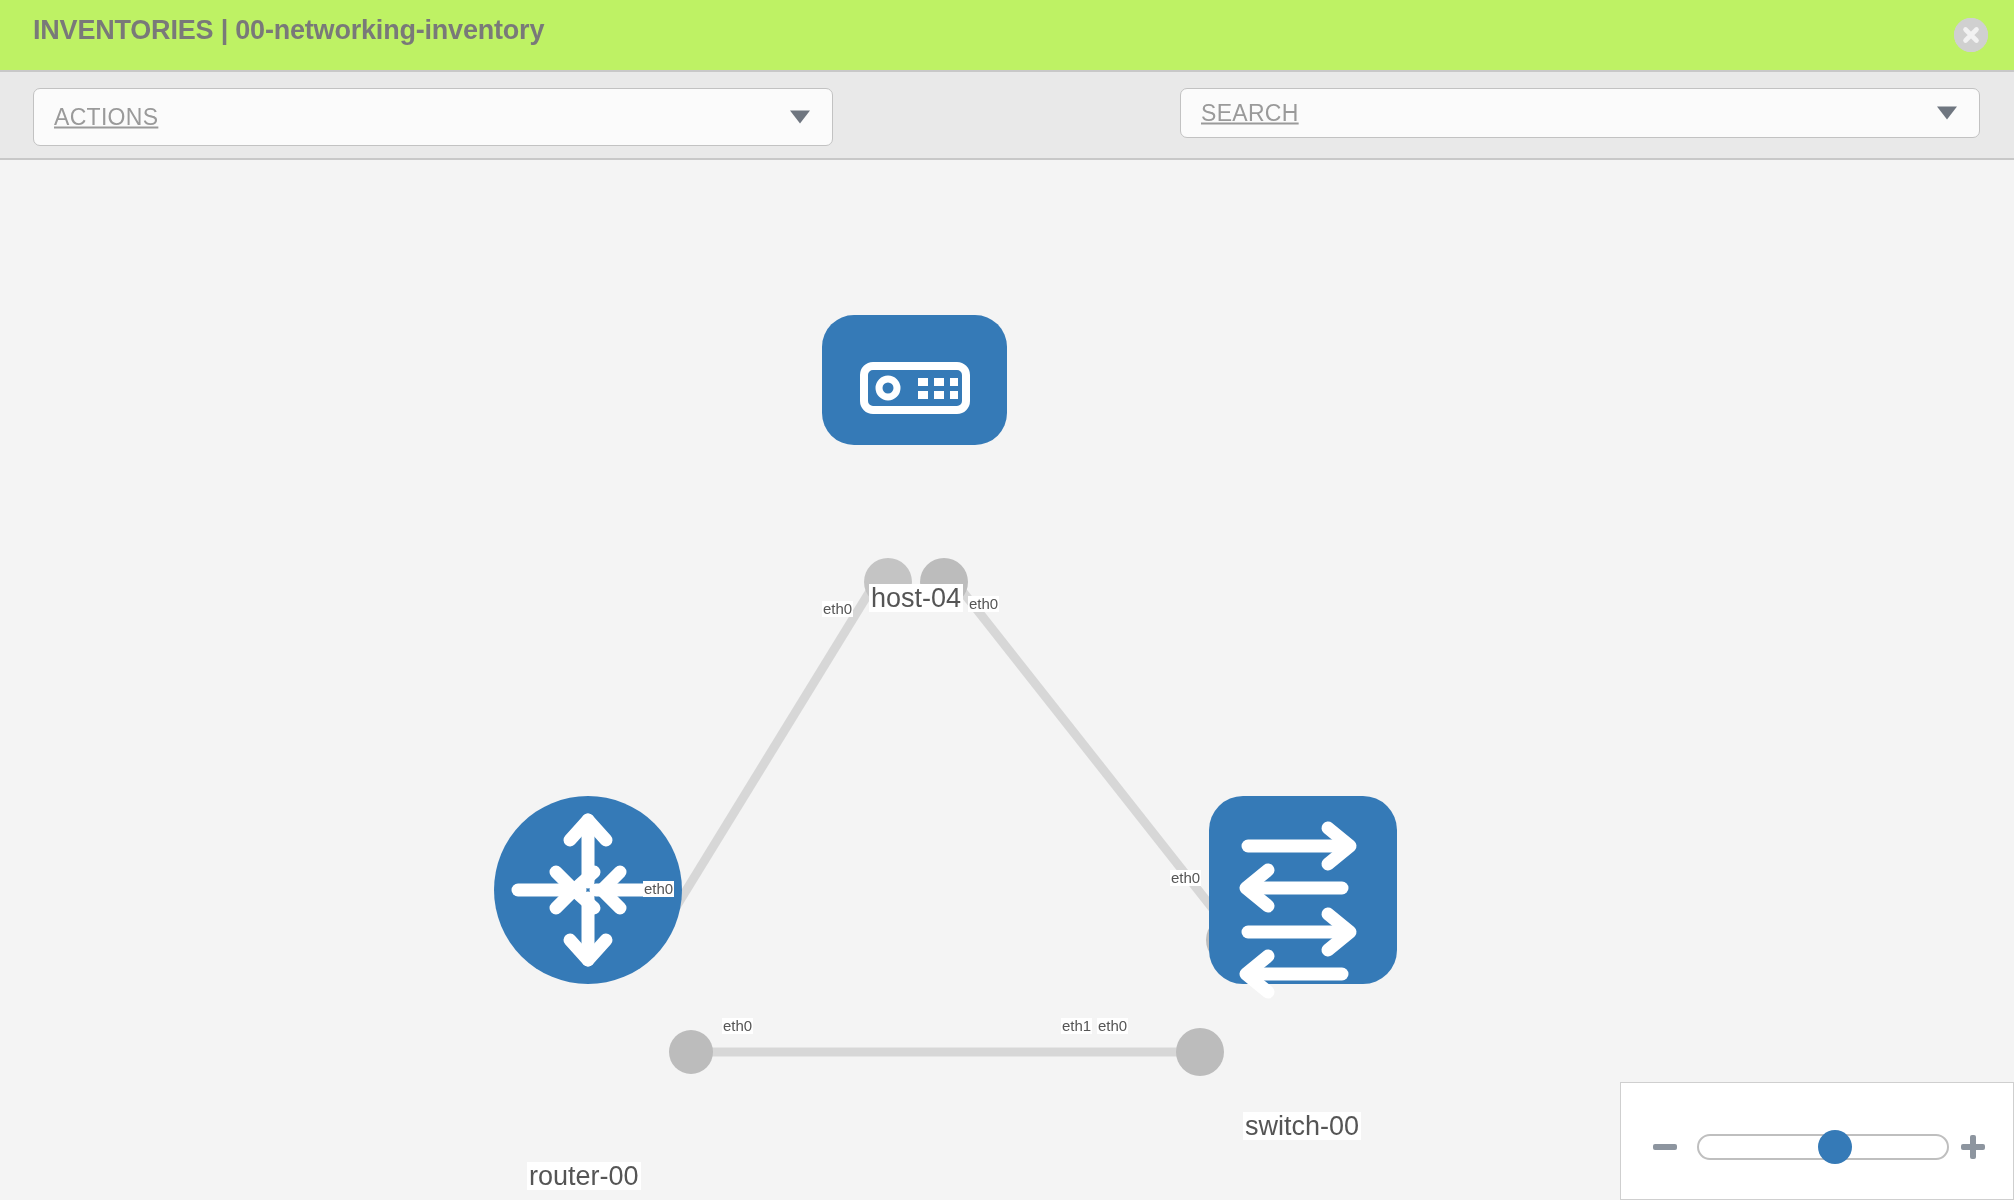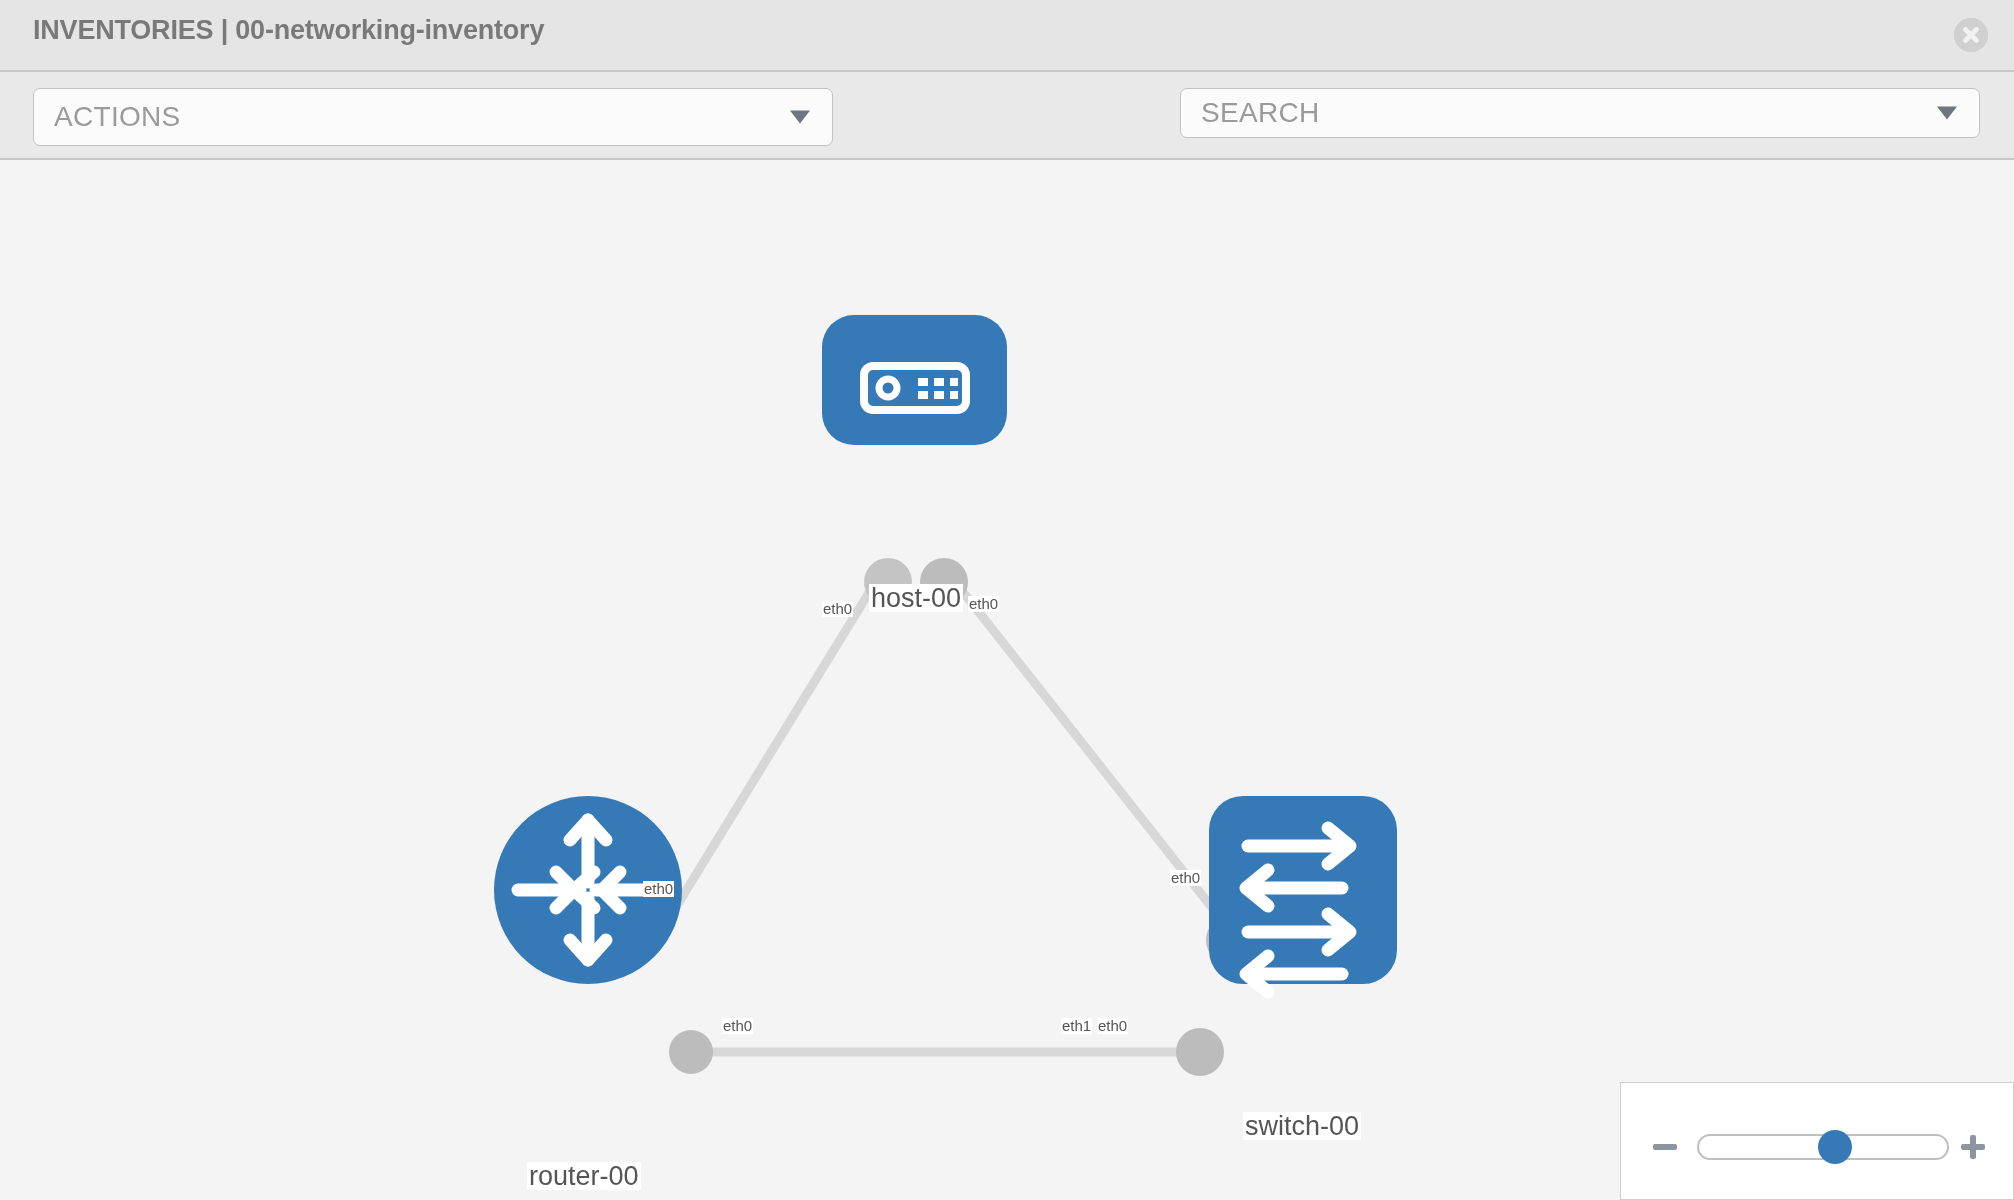--- a/index.html
+++ b/index.html
@@ -14,21 +14,21 @@
     font-family: "Liberation Sans", sans-serif;
     color: #707070;
   }
 
   
   .header {
     position: absolute;
     left: 0; top: 0;
     width: 2014px;
     height: 70px;
-    background: #e5e5e5;
+    background: #bef264;
     box-sizing: border-box;
   }
   .page-title {
     position: absolute;
     left: 33px;
     top: 15px;
     font-size: 27px;
     font-weight: bold;
     color: #797979;
     letter-spacing: -0.2px;
@@ -63,24 +63,25 @@
     border: 1px solid #c2c2c2;
     border-radius: 7px;
     box-sizing: border-box;
     cursor: pointer;
   }
   .select-box .sel-label {
     position: absolute;
     left: 20px;
     top: 50%;
     transform: translateY(-50%);
-    font-size: 28px;
+    font-size: 23px;
     color: #9a9a9a;
     letter-spacing: 0.3px;
     white-space: nowrap;
+    text-decoration: underline;
   }
   .caret {
     position: absolute;
     right: 22px;
     top: 50%;
     transform: translateY(-50%);
     width: 0; height: 0;
     border-left: 10px solid transparent;
     border-right: 10px solid transparent;
     border-top: 13px solid #6f7680;
@@ -302,21 +303,21 @@
         <path d="M1268 710 L1246 728 L1268 746"></path>
         <path d="M1248 772 L1348 772"></path>
         <path d="M1328 754 L1350 772 L1328 790"></path>
         <path d="M1248 814 L1342 814"></path>
         <path d="M1268 796 L1246 814 L1268 832"></path>
       </g>
     </g>
 
   </svg>
 
-  <span class="node-label" style="left:869px;  top:424px;">host-00</span>
+  <span class="node-label" style="left:869px;  top:424px;">host-04</span>
   <span class="node-label" style="left:527px;  top:990px;margin-top:12px;">router-00</span>
   <span class="node-label" style="left:1243px; top:952px;">switch-00</span>
 
   <span class="iface-label" style="left:822px;  top:441px;">eth0</span>
   <span class="iface-label" style="left:968px;  top:436px;">eth0</span>
   <span class="iface-label" style="left:643px;  top:721px;">eth0</span>
   <span class="iface-label" style="left:1170px; top:710px;">eth0</span>
   <span class="iface-label" style="left:722px;  top:858px;">eth0</span>
   <span class="iface-label" style="left:1097px; top:858px;">eth0</span>
   <span class="iface-label" style="left:1061px; top:858px;">eth1</span>

